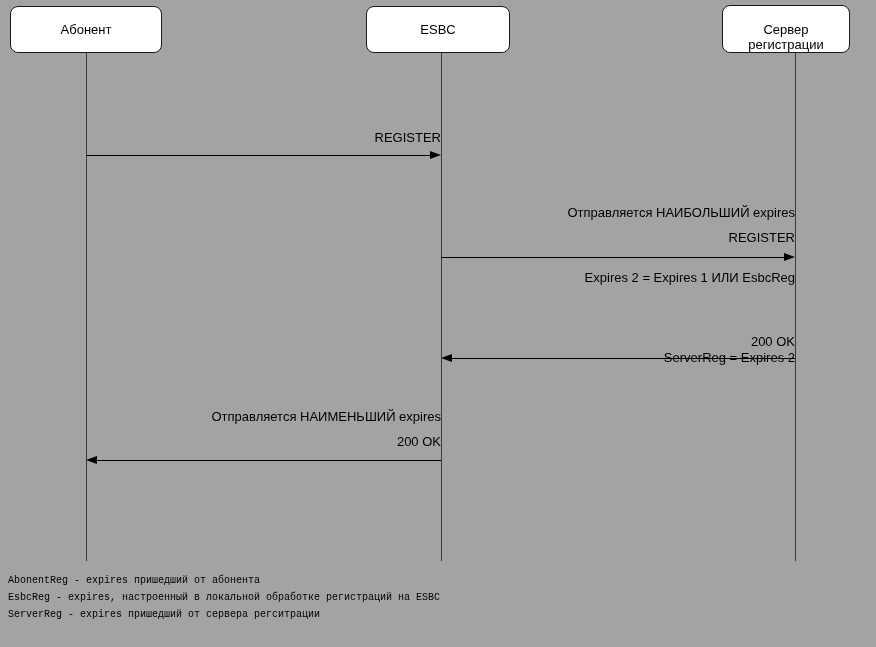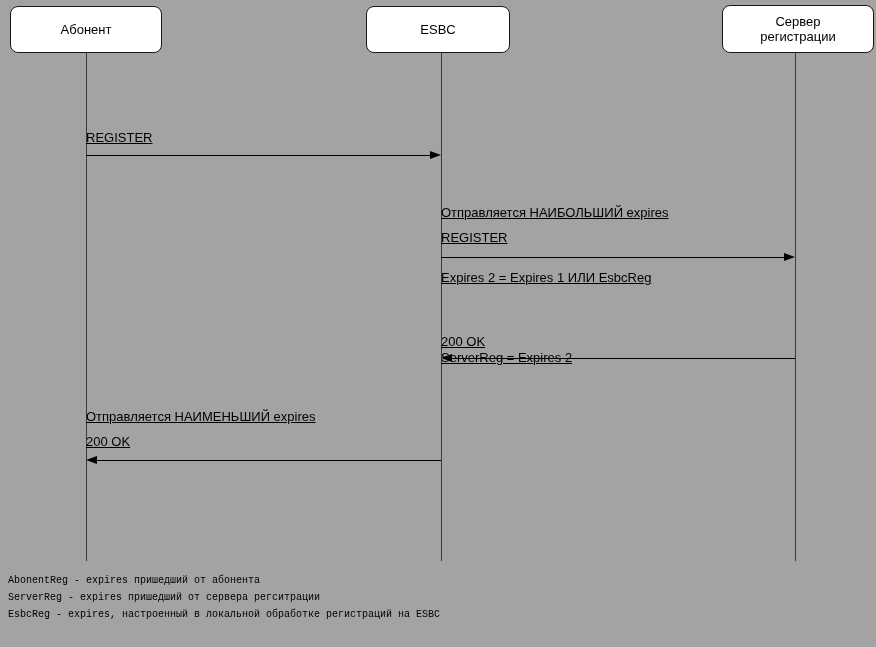--- a/index.html
+++ b/index.html
@@ -51,23 +51,22 @@
     height: 0;
     border-top: 4.5px solid transparent;
     border-bottom: 4.5px solid transparent;
   }
   .arrowhead.right { border-left: 11px solid #000000; }
   .arrowhead.left  { border-right: 11px solid #000000; }
   .msg-label {
     position: absolute;
     font-size: 13px;
     line-height: 15px;
-    text-align: left;
+    text-align: right;
     white-space: nowrap;
-    text-decoration: underline;
   }
   .footnotes {
     position: absolute;
     left: 8px;
     top: 572px;
     font-size: 10px;
     line-height: 17px;
     white-space: nowrap;
     font-family: Liberation Mono, monospace;
   }
@@ -76,21 +75,21 @@
 <body>
 
 <div class="canvas">
 
   <div class="actor-box" style="left:10px; top:6px; width:152px; height:47px;">
     <span>Абонент</span>
   </div>
   <div class="actor-box" style="left:366px; top:6px; width:144px; height:47px;">
     <span>ESBC</span>
   </div>
-  <div class="actor-box" style="left:722px; top:5px; width:152px; height:48px;">
+  <div class="actor-box" style="left:722px; top:5px; width:128px; height:48px;align-items:flex-end;">
     <span class="actor-label-narrow">Сервер регистрации</span>
   </div>
 
   <div class="lifeline" style="left:86px;"></div>
   <div class="lifeline" style="left:441px;"></div>
   <div class="lifeline" style="left:795px;"></div>
 
   <div class="msg-label" style="left:86px; top:130px; width:355px;">REGISTER</div>
   <div class="msg-line" style="left:86px; top:155px; width:345px;"></div>
   <div class="arrowhead right" style="left:430px; top:151px;"></div>
@@ -106,17 +105,17 @@
   <div class="arrowhead left" style="left:441px; top:354px;"></div>
   <div class="msg-label" style="left:441px; top:350px; width:354px;">ServerReg = Expires 2</div>
 
   <div class="msg-label" style="left:86px; top:409px; width:355px;">Отправляется НАИМЕНЬШИЙ expires</div>
   <div class="msg-label" style="left:86px; top:434px; width:355px;">200 OK</div>
   <div class="msg-line" style="left:97px; top:460px; width:344px;"></div>
   <div class="arrowhead left" style="left:86px; top:456px;"></div>
 
   <div class="footnotes">
     <div>AbonentReg - expires пришедший от абонента</div>
+    <div>EsbcReg - expires, настроенный в локальной обработке регистраций на ESBC</div>
     <div>ServerReg - expires пришедший от сервера регситрации</div>
-    <div>EsbcReg - expires, настроенный в локальной обработке регистраций на ESBC</div>
   </div>
 
 </div>
 
 </body></html>

